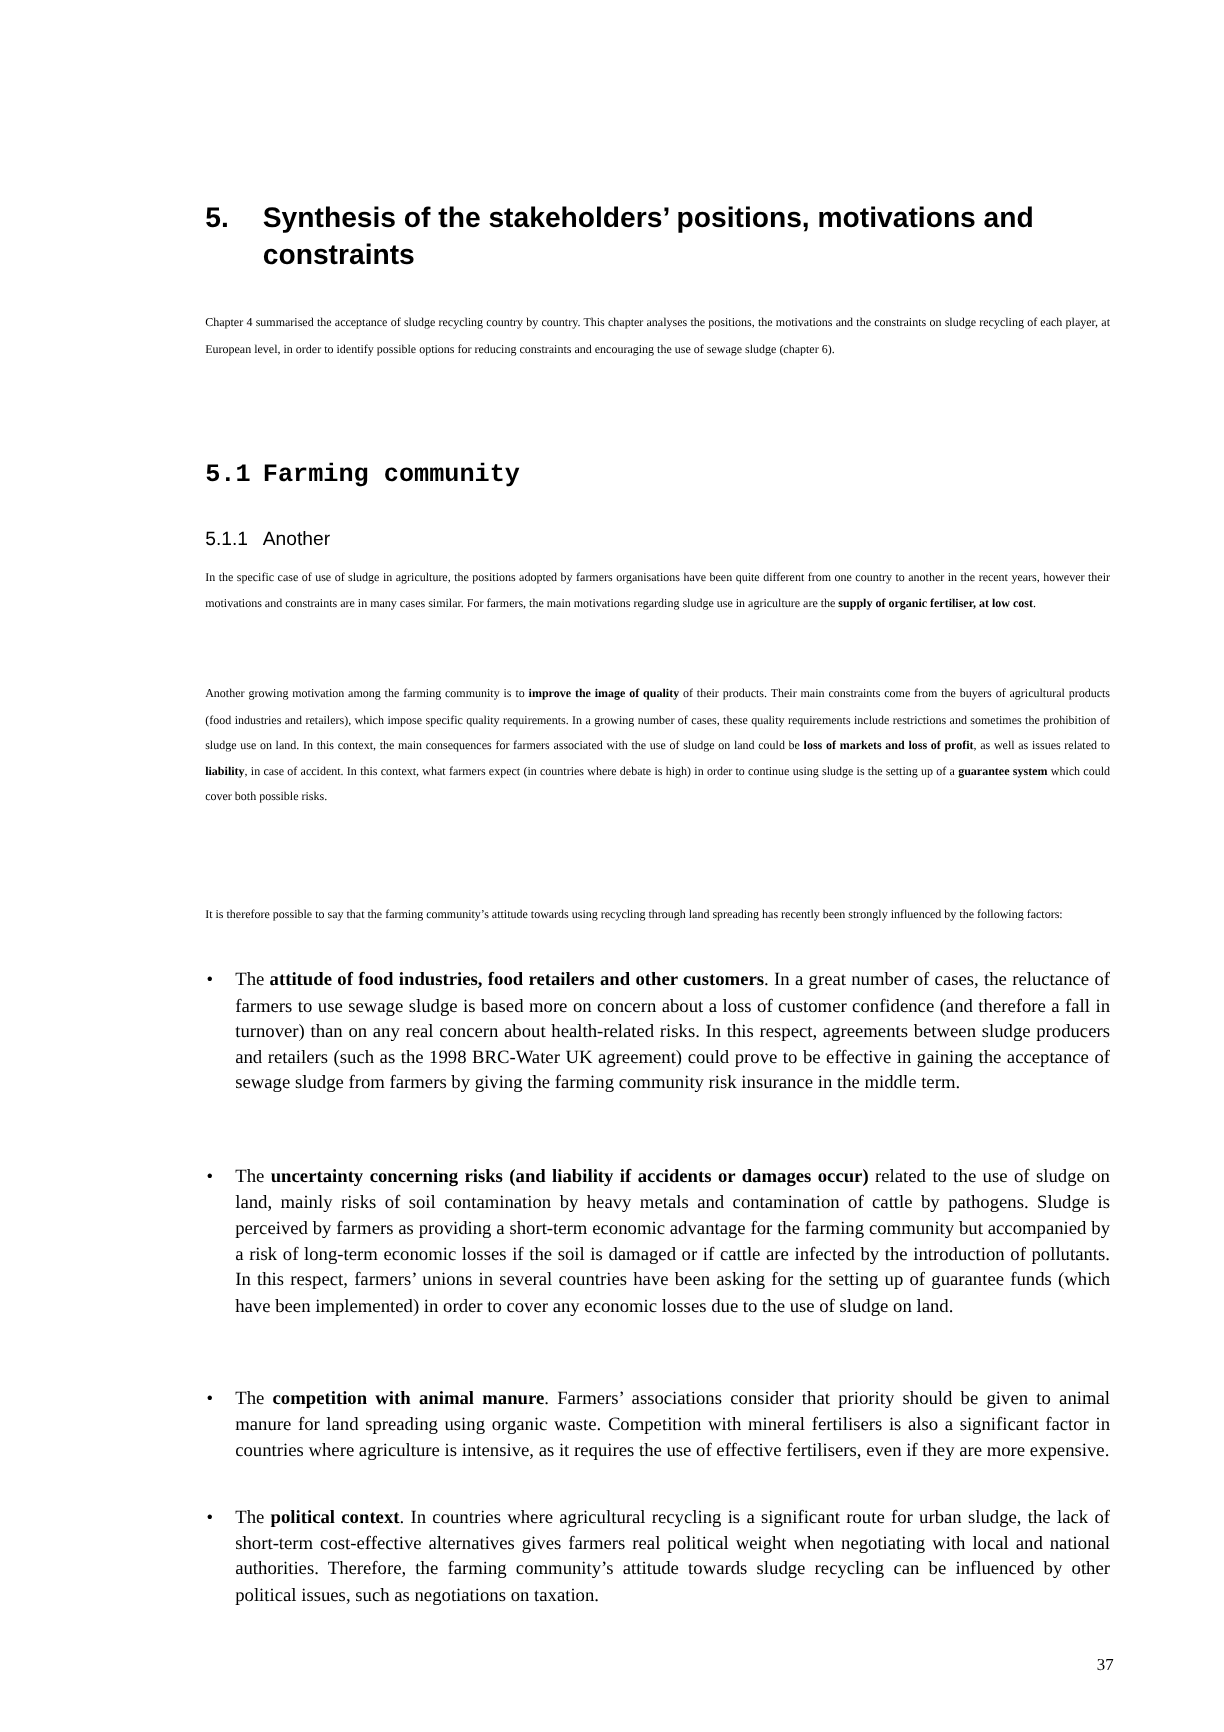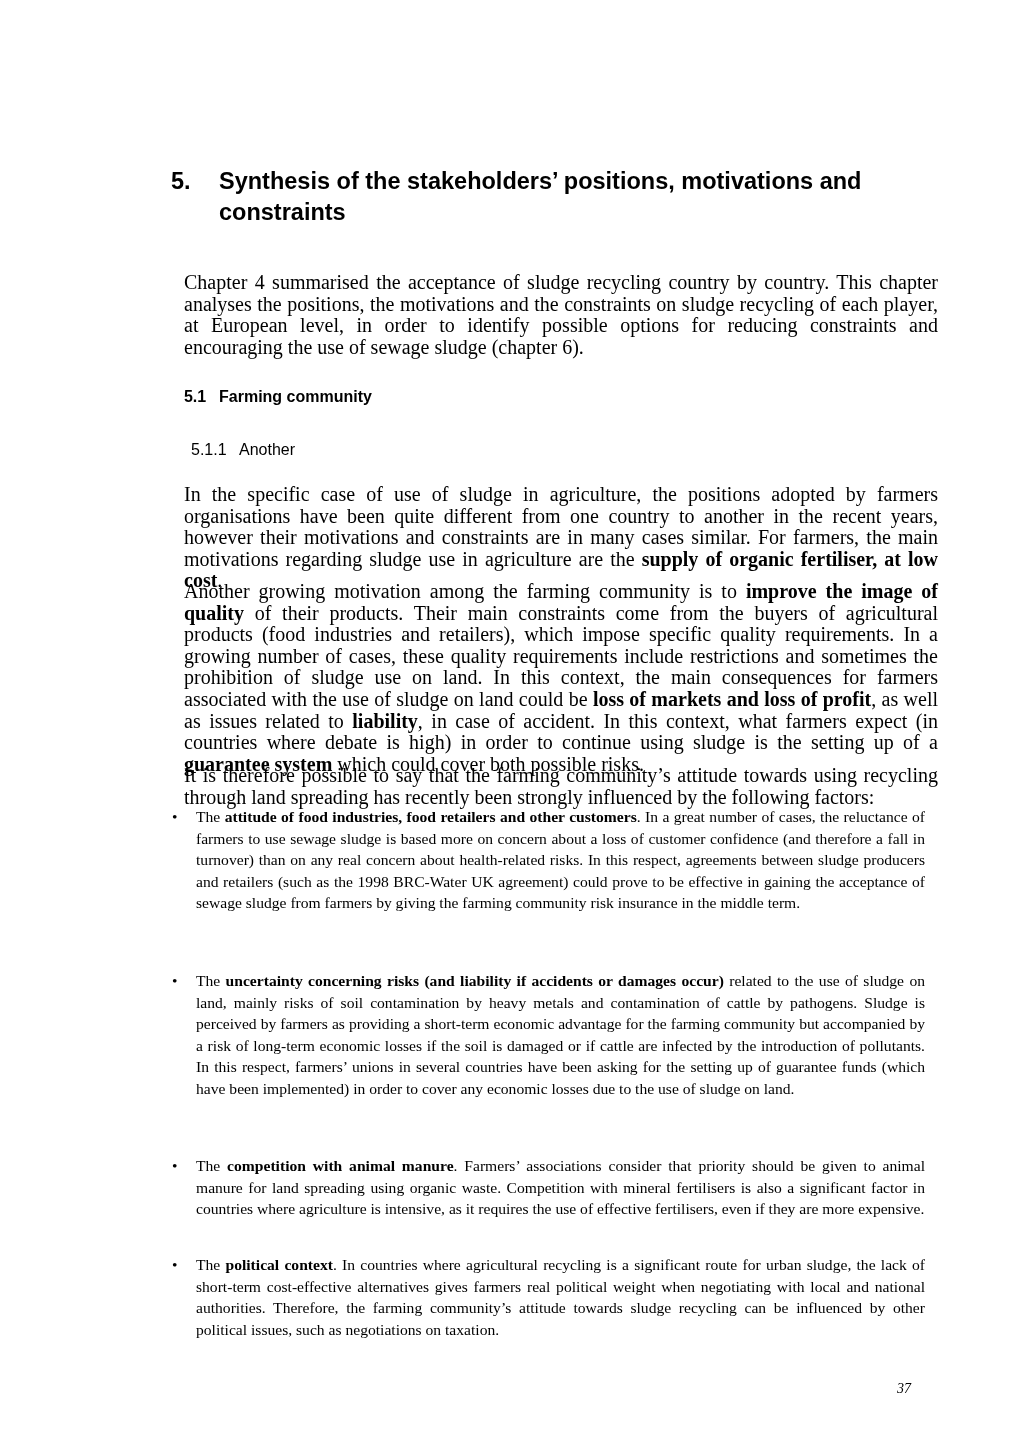--- a/index.html
+++ b/index.html
@@ -31,70 +31,68 @@
       font-size: 23.5px;
       line-height: 31px;
       display: flex;
     }
     .h1 .num { width: 48px; flex: none; }
     .h1 .txt { flex: 1; }
     .para {
       position: absolute;
       left: 0;
       width: 754px;
-      font-size: 20px;
+      font-size: 10px;
       line-height: 21.6px;
       text-align: justify;
-      margin: 13px;
+      margin: 0;
     }
     .h2 {
       position: absolute;
       left: 0;
       top: 387px;
-      font-family: Liberation Sans, sans-serif;
+      font-family: Liberation Mono, monospace;
       font-weight: bold;
-      font-size: 16px;
+      font-size: 21px;
       line-height: 20px;
       display: flex;
-      text-align: center;
     }
     .h2 .num { width: 48px; }
     .h3 {
       position: absolute;
       left: 0;
       top: 440px;
       font-family: "Liberation Sans", sans-serif;
       font-size: 16px;
       line-height: 20px;
       display: flex;
     }
-    .h3 .num { width: 48px; margin-left: 20px; }
+    .h3 .num { width: 48px; }
     .bullet {
       position: absolute;
       left: 0;
       width: 754px;
       display: flex;
       font-size: 15.6px;
       line-height: 21.6px;
     }
     .bullet .dot {
       width: 24px;
       flex: none;
       padding-left: 1px;
     }
     .bullet .btxt {
       flex: 1;
       text-align: justify;
     }
     b { font-weight: bold; }
     .pagenum {
       position: absolute;
-      right: 109px;
+      right: 92px;
       top: 1381px;
-      font-style: italic;
       font-size: 14px;
     }
   </style>
 </head>
 <body>
 
 <div class="page">
 
   <div class="h1">
     <span class="num">5.</span>

